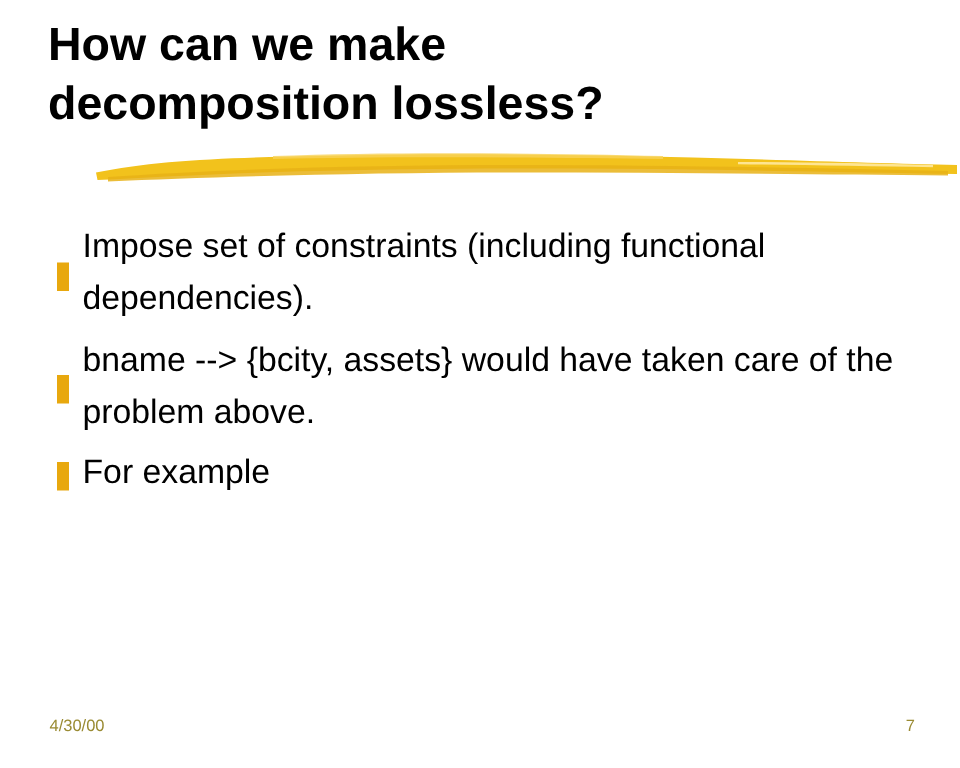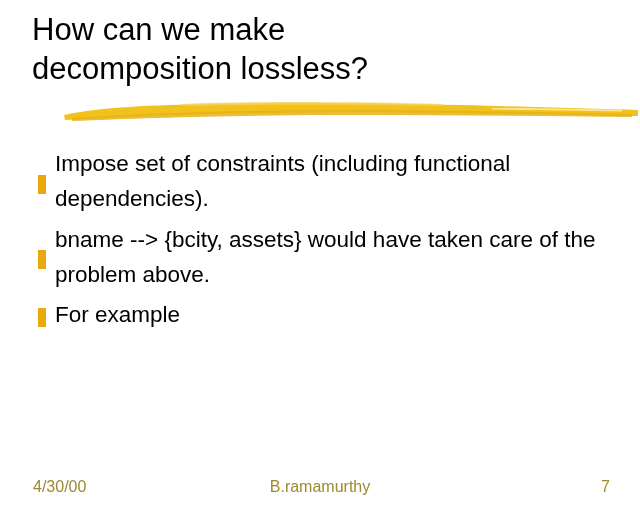--- a/index.html
+++ b/index.html
@@ -20,21 +20,21 @@
     top: 0;
     width: 640px;
     height: 512px;
   }
   .title {
     position: absolute;
     left: 32px;
     top: 10px;
     width: 580px;
     font-size: 31px;
-    font-weight: normal;
+    font-weight: bold;
     line-height: 1.27;
     color: #000000;
     letter-spacing: 0px;
   }
   .title .line {
     display: block;
     white-space: pre;
   }
   .brush {
     position: absolute;
@@ -68,21 +68,21 @@
     color: #000000;
     flex: 1 1 auto;
   }
   .footer {
     position: absolute;
     left: 0;
     top: 478px;
     width: 640px;
     height: 22px;
     color: #8a7a2a;
-    font-size: 16px;
+    font-size: 11px;
   }
   .footer .date {
     position: absolute;
     left: 33px;
     top: 0;
     color: #9a8b33;
   }
   .footer .author {
     position: absolute;
     left: 0;
@@ -131,17 +131,16 @@
 
     <div class="bullet">
       <span class="marker"></span>
       <span class="btext">For example</span>
     </div>
 
   </div>
 
   <div class="footer">
     <span class="date">4/30/00</span>
-    <span class="author">B.ramamurthy</span>
     <span class="pageno">7</span>
   </div>
 
 </div>
 
 </body></html>

